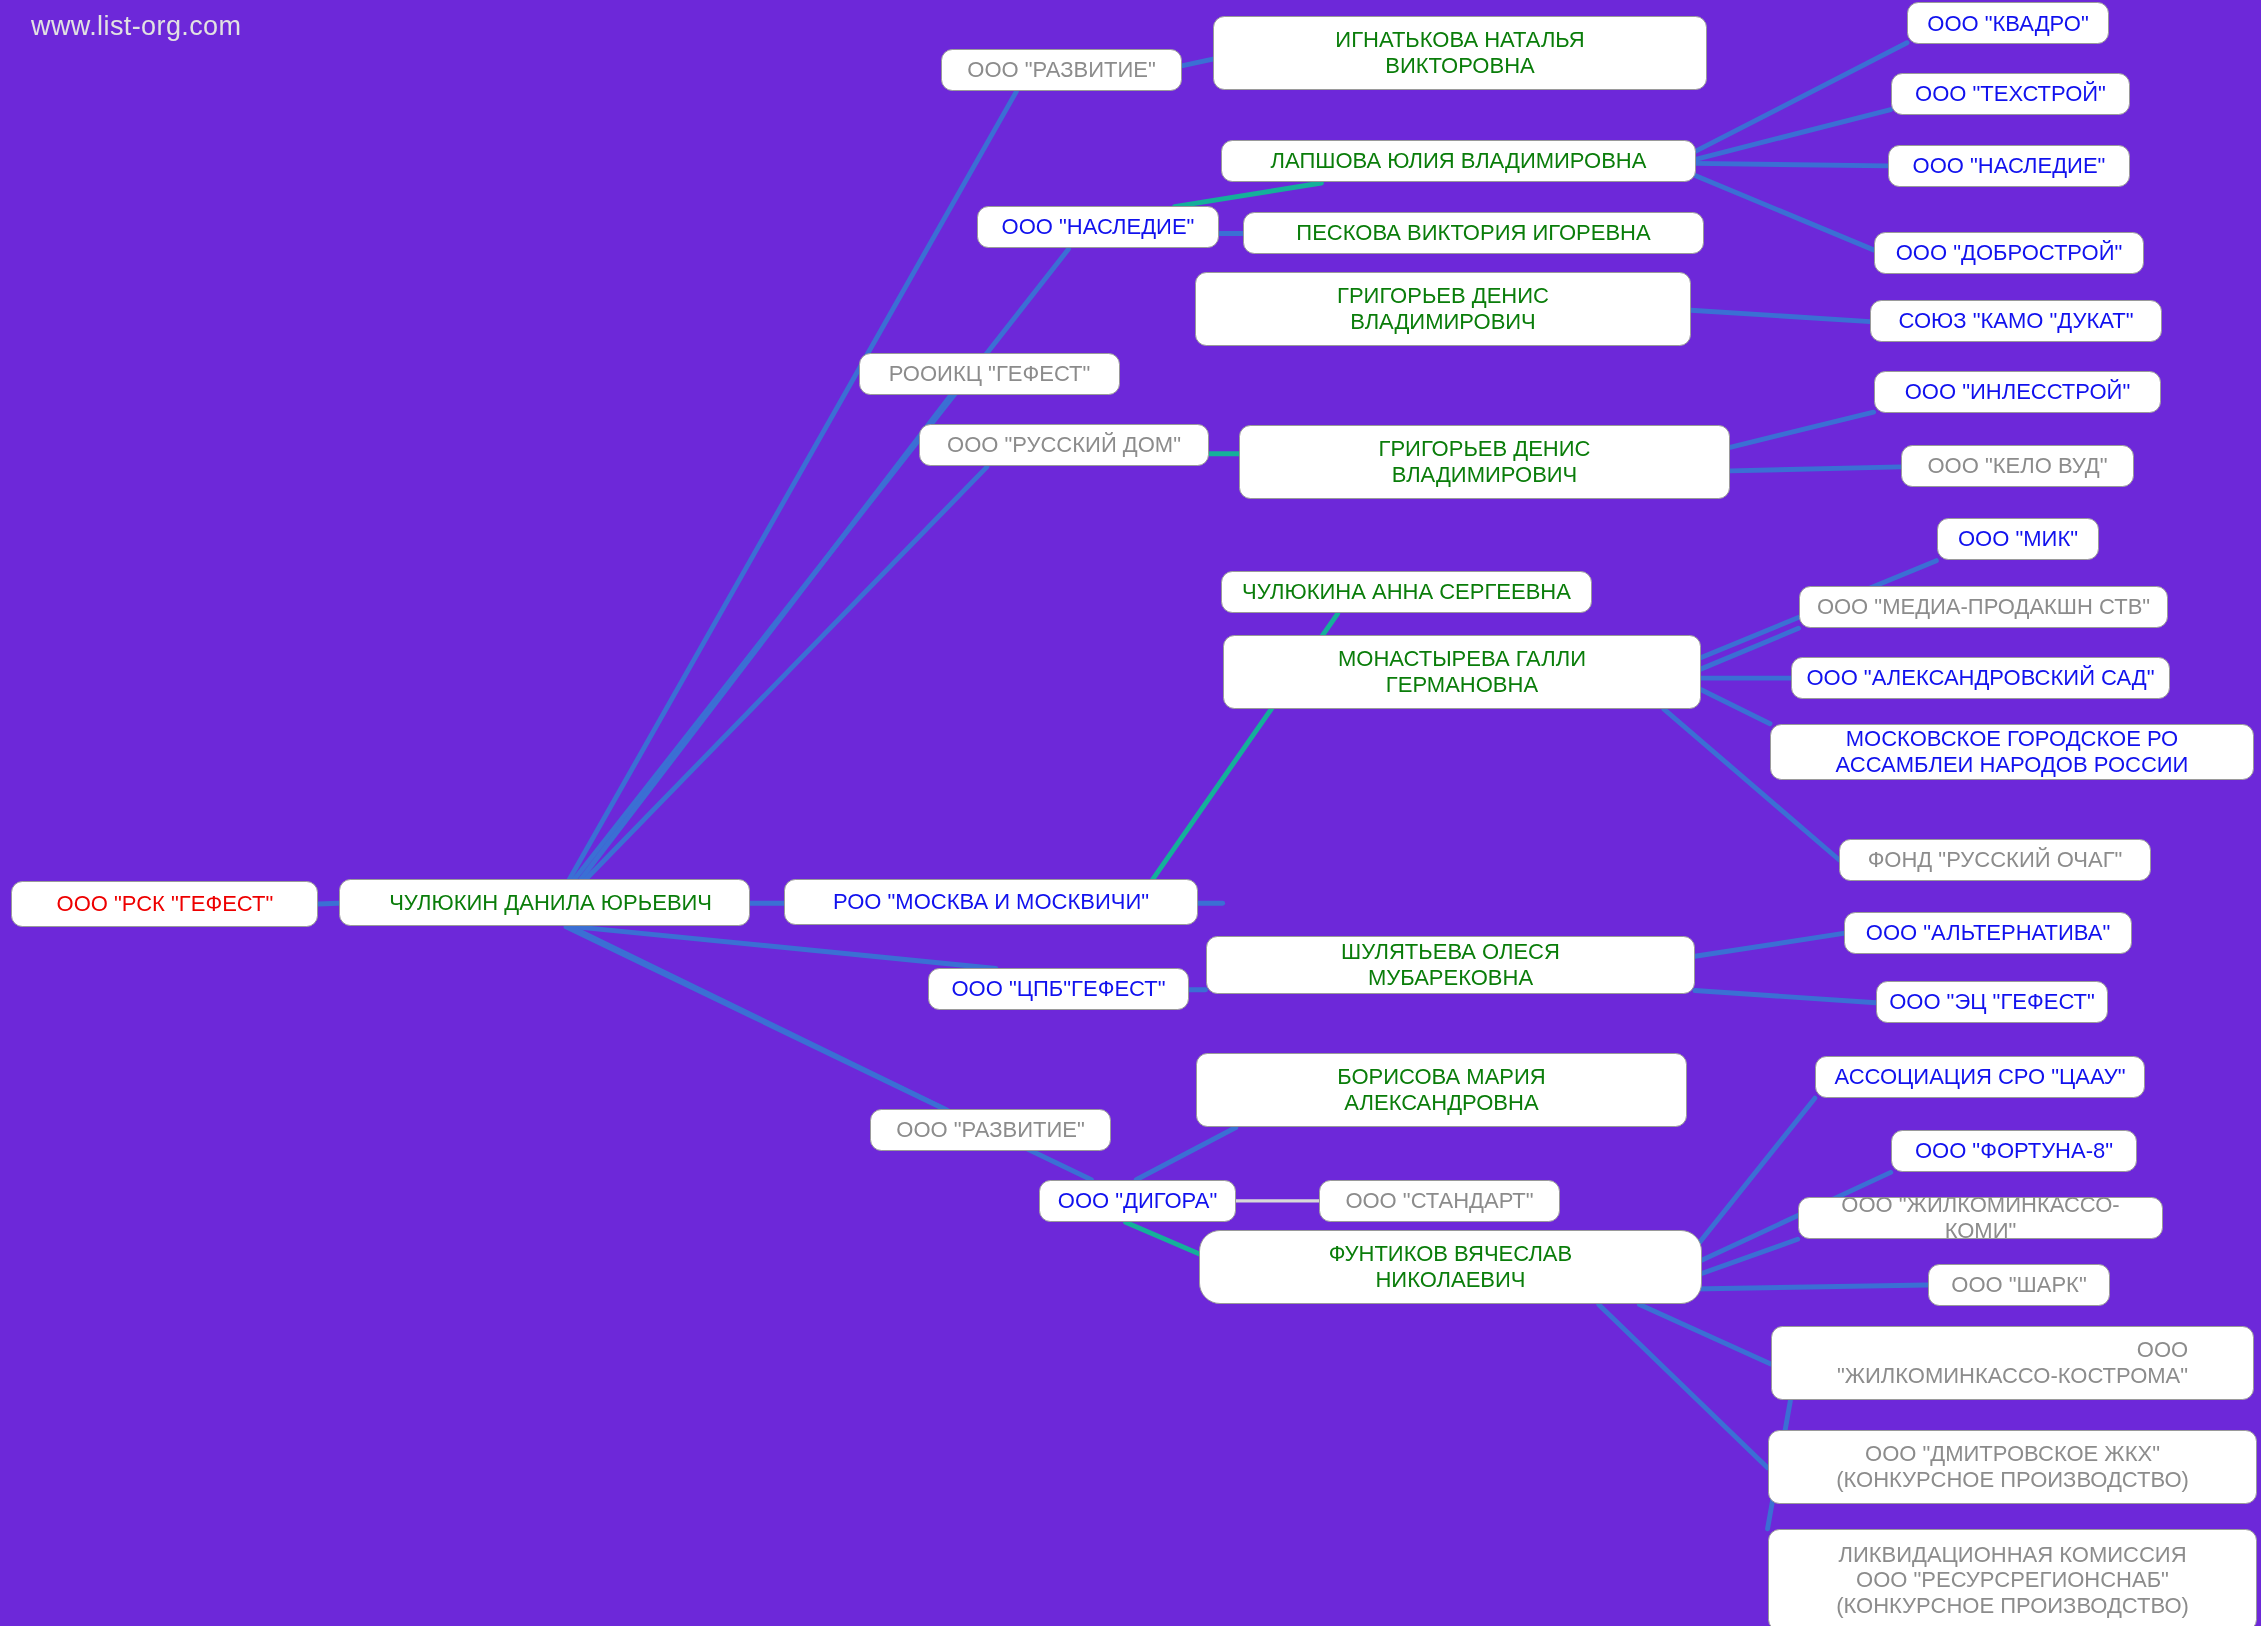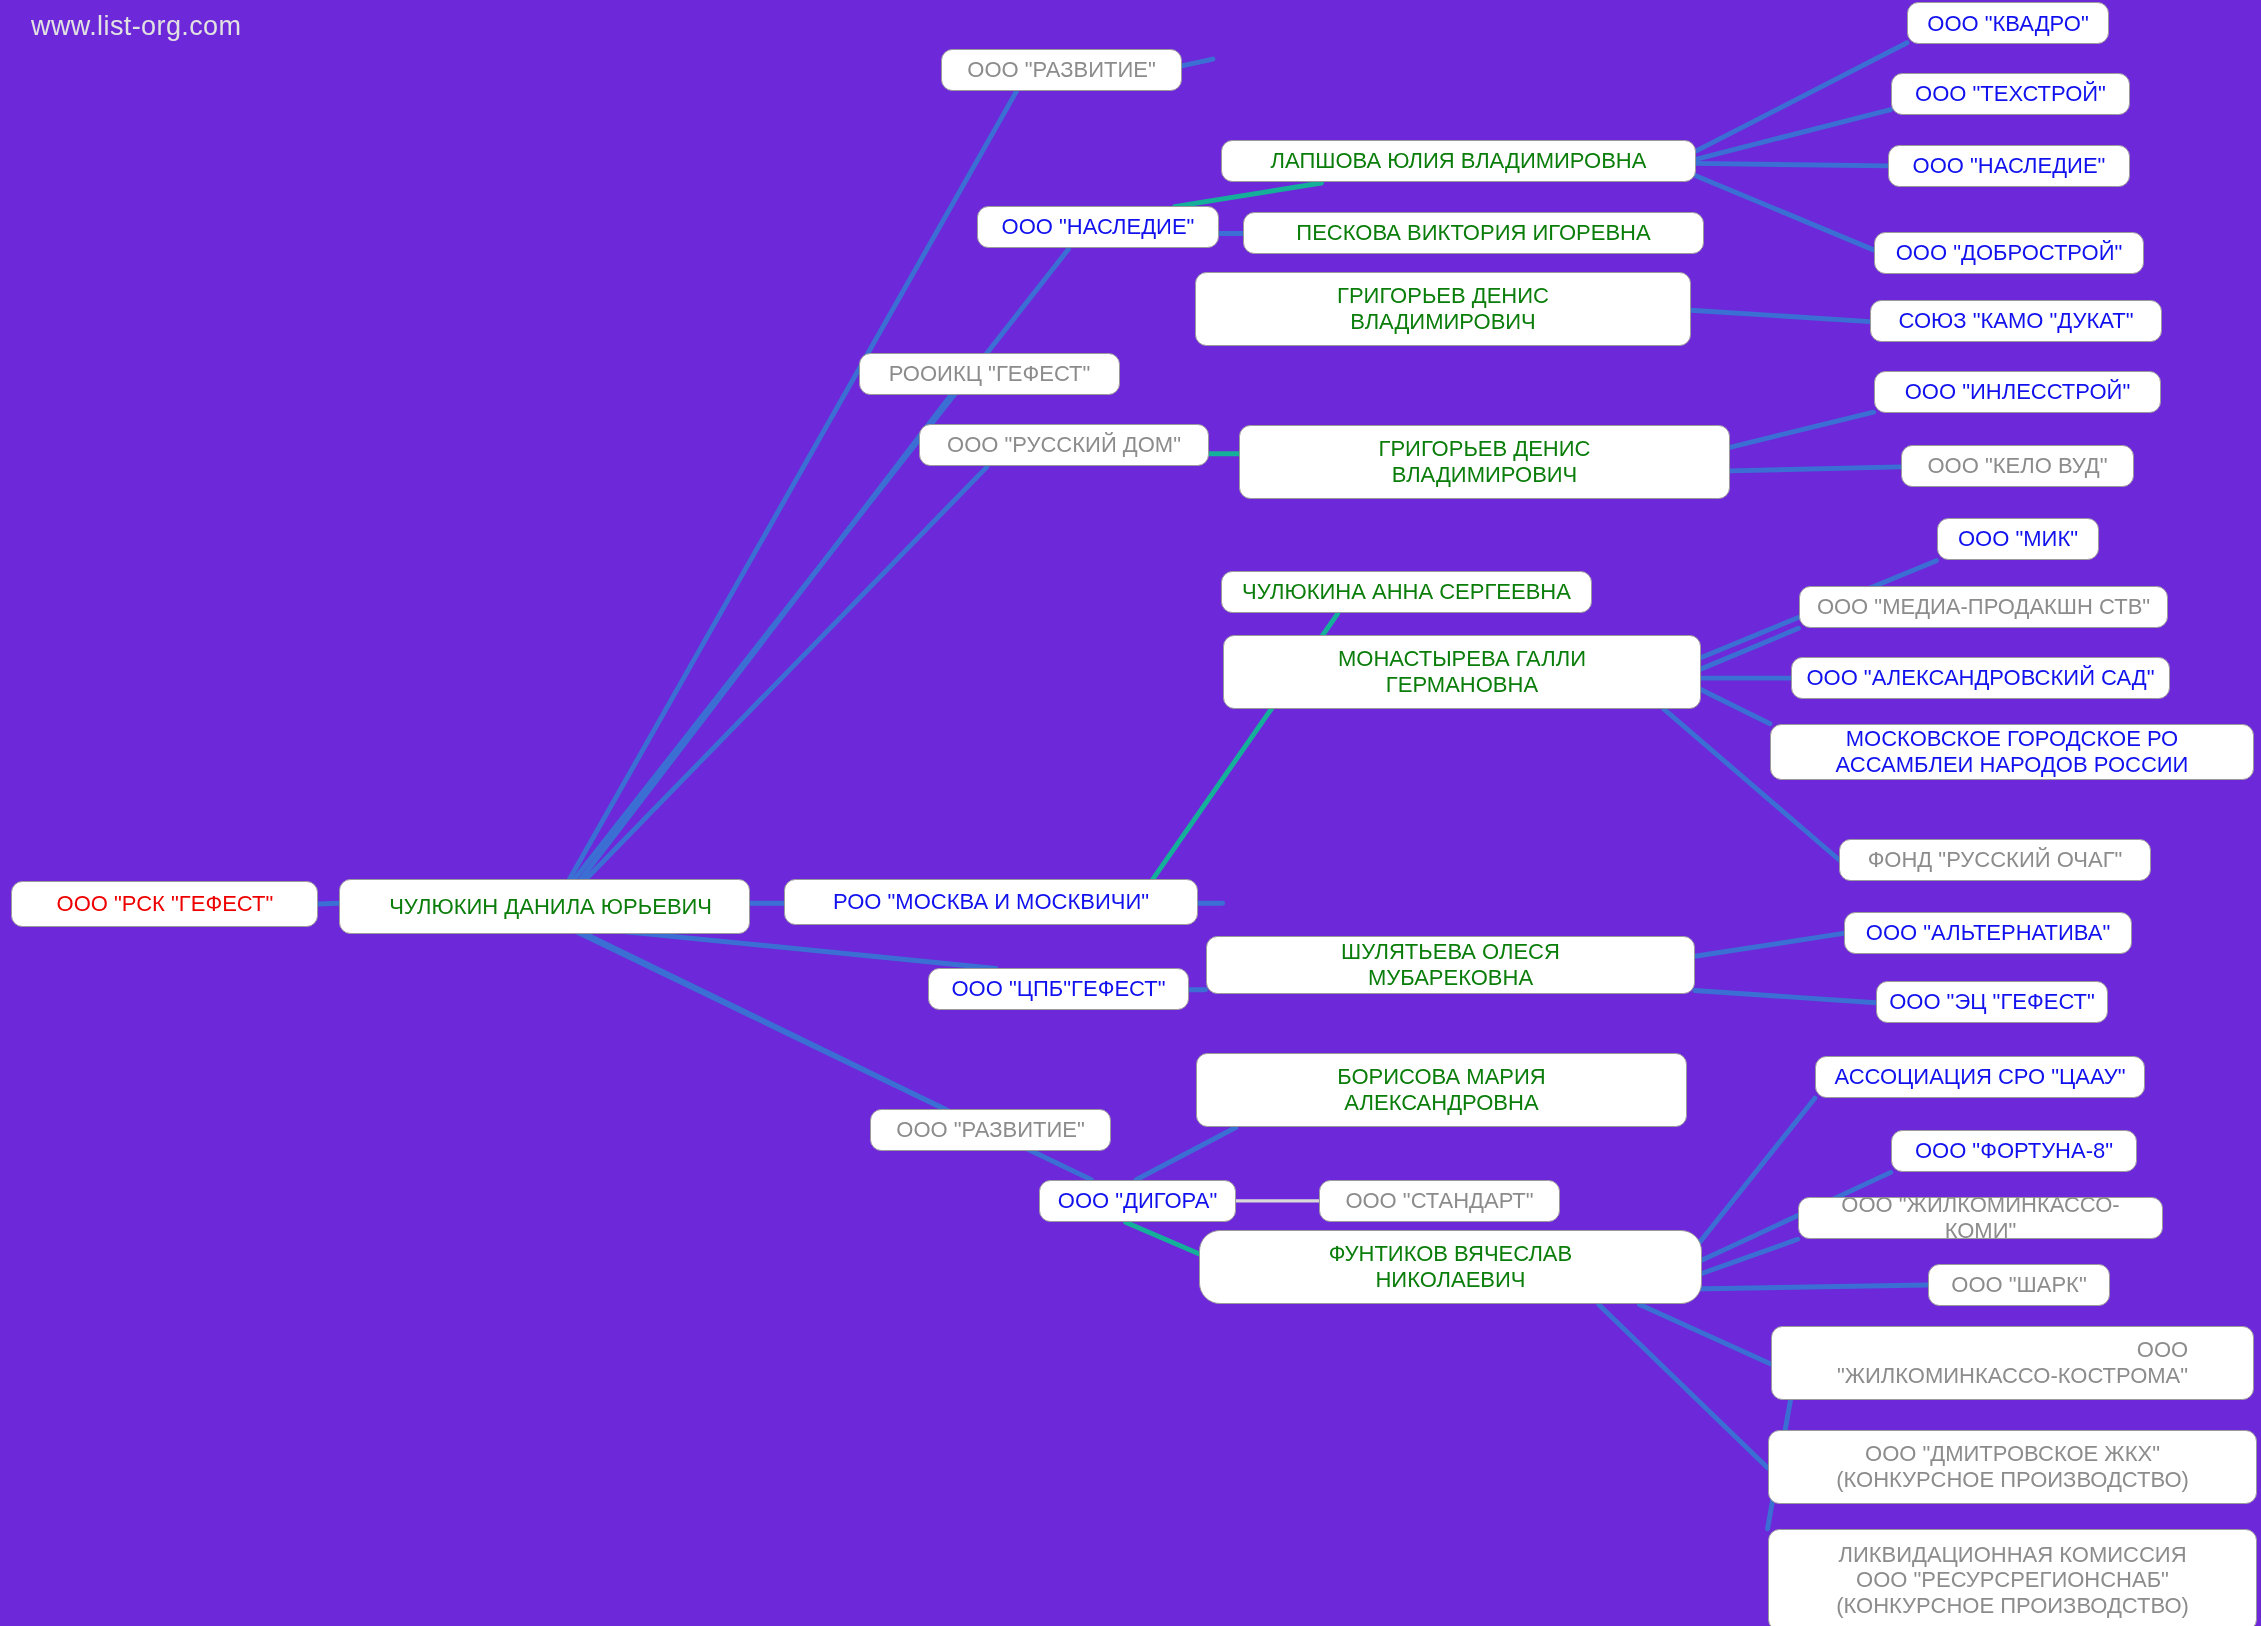--- a/index.html
+++ b/index.html
@@ -75,22 +75,24 @@
       <line x1="2074" y1="1535" x2="2225" y2="1346" stroke="#3b6fd4" stroke-width="6" stroke-linecap="round"></line>
       <line x1="2075" y1="1550" x2="2318" y2="1437" stroke="#3b6fd4" stroke-width="6" stroke-linecap="round"></line>
       <line x1="2075" y1="1565" x2="2204" y2="1519" stroke="#3b6fd4" stroke-width="6" stroke-linecap="round"></line>
       <line x1="2075" y1="1580" x2="2363" y2="1575" stroke="#3b6fd4" stroke-width="6" stroke-linecap="round"></line>
       <line x1="2010" y1="1599" x2="2171" y2="1672" stroke="#3b6fd4" stroke-width="6" stroke-linecap="round"></line>
       <line x1="1960" y1="1599" x2="2167" y2="1799" stroke="#3b6fd4" stroke-width="6" stroke-linecap="round"></line>
       <line x1="2195" y1="1717" x2="2167" y2="1874" stroke="#3b6fd4" stroke-width="6" stroke-linecap="round"></line>
     </svg>
   <div class="wm">www.list-org.com</div>
 <div class="node t-red" style="left: 11.4px; top: 881px; width: 307px; height: 46px;">ООО "РСК "ГЕФЕСТ"</div>
-    <div class="node t-green" style="left: 339px; top: 879px; width: 411px; height: 55px; padding-left: 22px;">ЧУЛЮКИН ДАНИЛА ЮРЬЕВИЧ</div>
+    <div class="node t-green" style="left: 339px; top: 879px; width: 411px; height: 47px; padding-left: 22px;">ЧУЛЮКИН ДАНИЛА ЮРЬЕВИЧ</div>
     <div class="node t-gray" style="left: 941px; top: 49px; width: 241px; height: 42px;">ООО "РАЗВИТИЕ"</div>
+    <div class="node t-green" style="left: 1213px; top: 15.5px; width: 494px; height: 74px;">ИГНАТЬКОВА НАТАЛЬЯ
+ВИКТОРОВНА</div>
     <div class="node t-blue" style="left: 1907px; top: 2.4px; width: 202px; height: 42px;">ООО "КВАДРО"</div>
     <div class="node t-blue" style="left: 1891px; top: 73px; width: 239px; height: 42px;">ООО "ТЕХСТРОЙ"</div>
     <div class="node t-green" style="left: 1221px; top: 140px; width: 475px; height: 42px;">ЛАПШОВА ЮЛИЯ ВЛАДИМИРОВНА</div>
     <div class="node t-blue" style="left: 1888px; top: 145px; width: 242px; height: 42px;">ООО "НАСЛЕДИЕ"</div>
     <div class="node t-blue" style="left: 1874px; top: 232px; width: 270px; height: 42px;">ООО "ДОБРОСТРОЙ"</div>
     <div class="node t-blue" style="left: 977px; top: 206px; width: 242px; height: 42px;">ООО "НАСЛЕДИЕ"</div>
     <div class="node t-green" style="left: 1243px; top: 212px; width: 461px; height: 42px;">ПЕСКОВА ВИКТОРИЯ ИГОРЕВНА</div>
     <div class="node t-green" style="left: 1195px; top: 272px; width: 496px; height: 74px;">ГРИГОРЬЕВ ДЕНИС
 ВЛАДИМИРОВИЧ</div>
     <div class="node t-blue" style="left: 1870px; top: 300px; width: 292px; height: 42px;">СОЮЗ "КАМО "ДУКАТ"</div>

